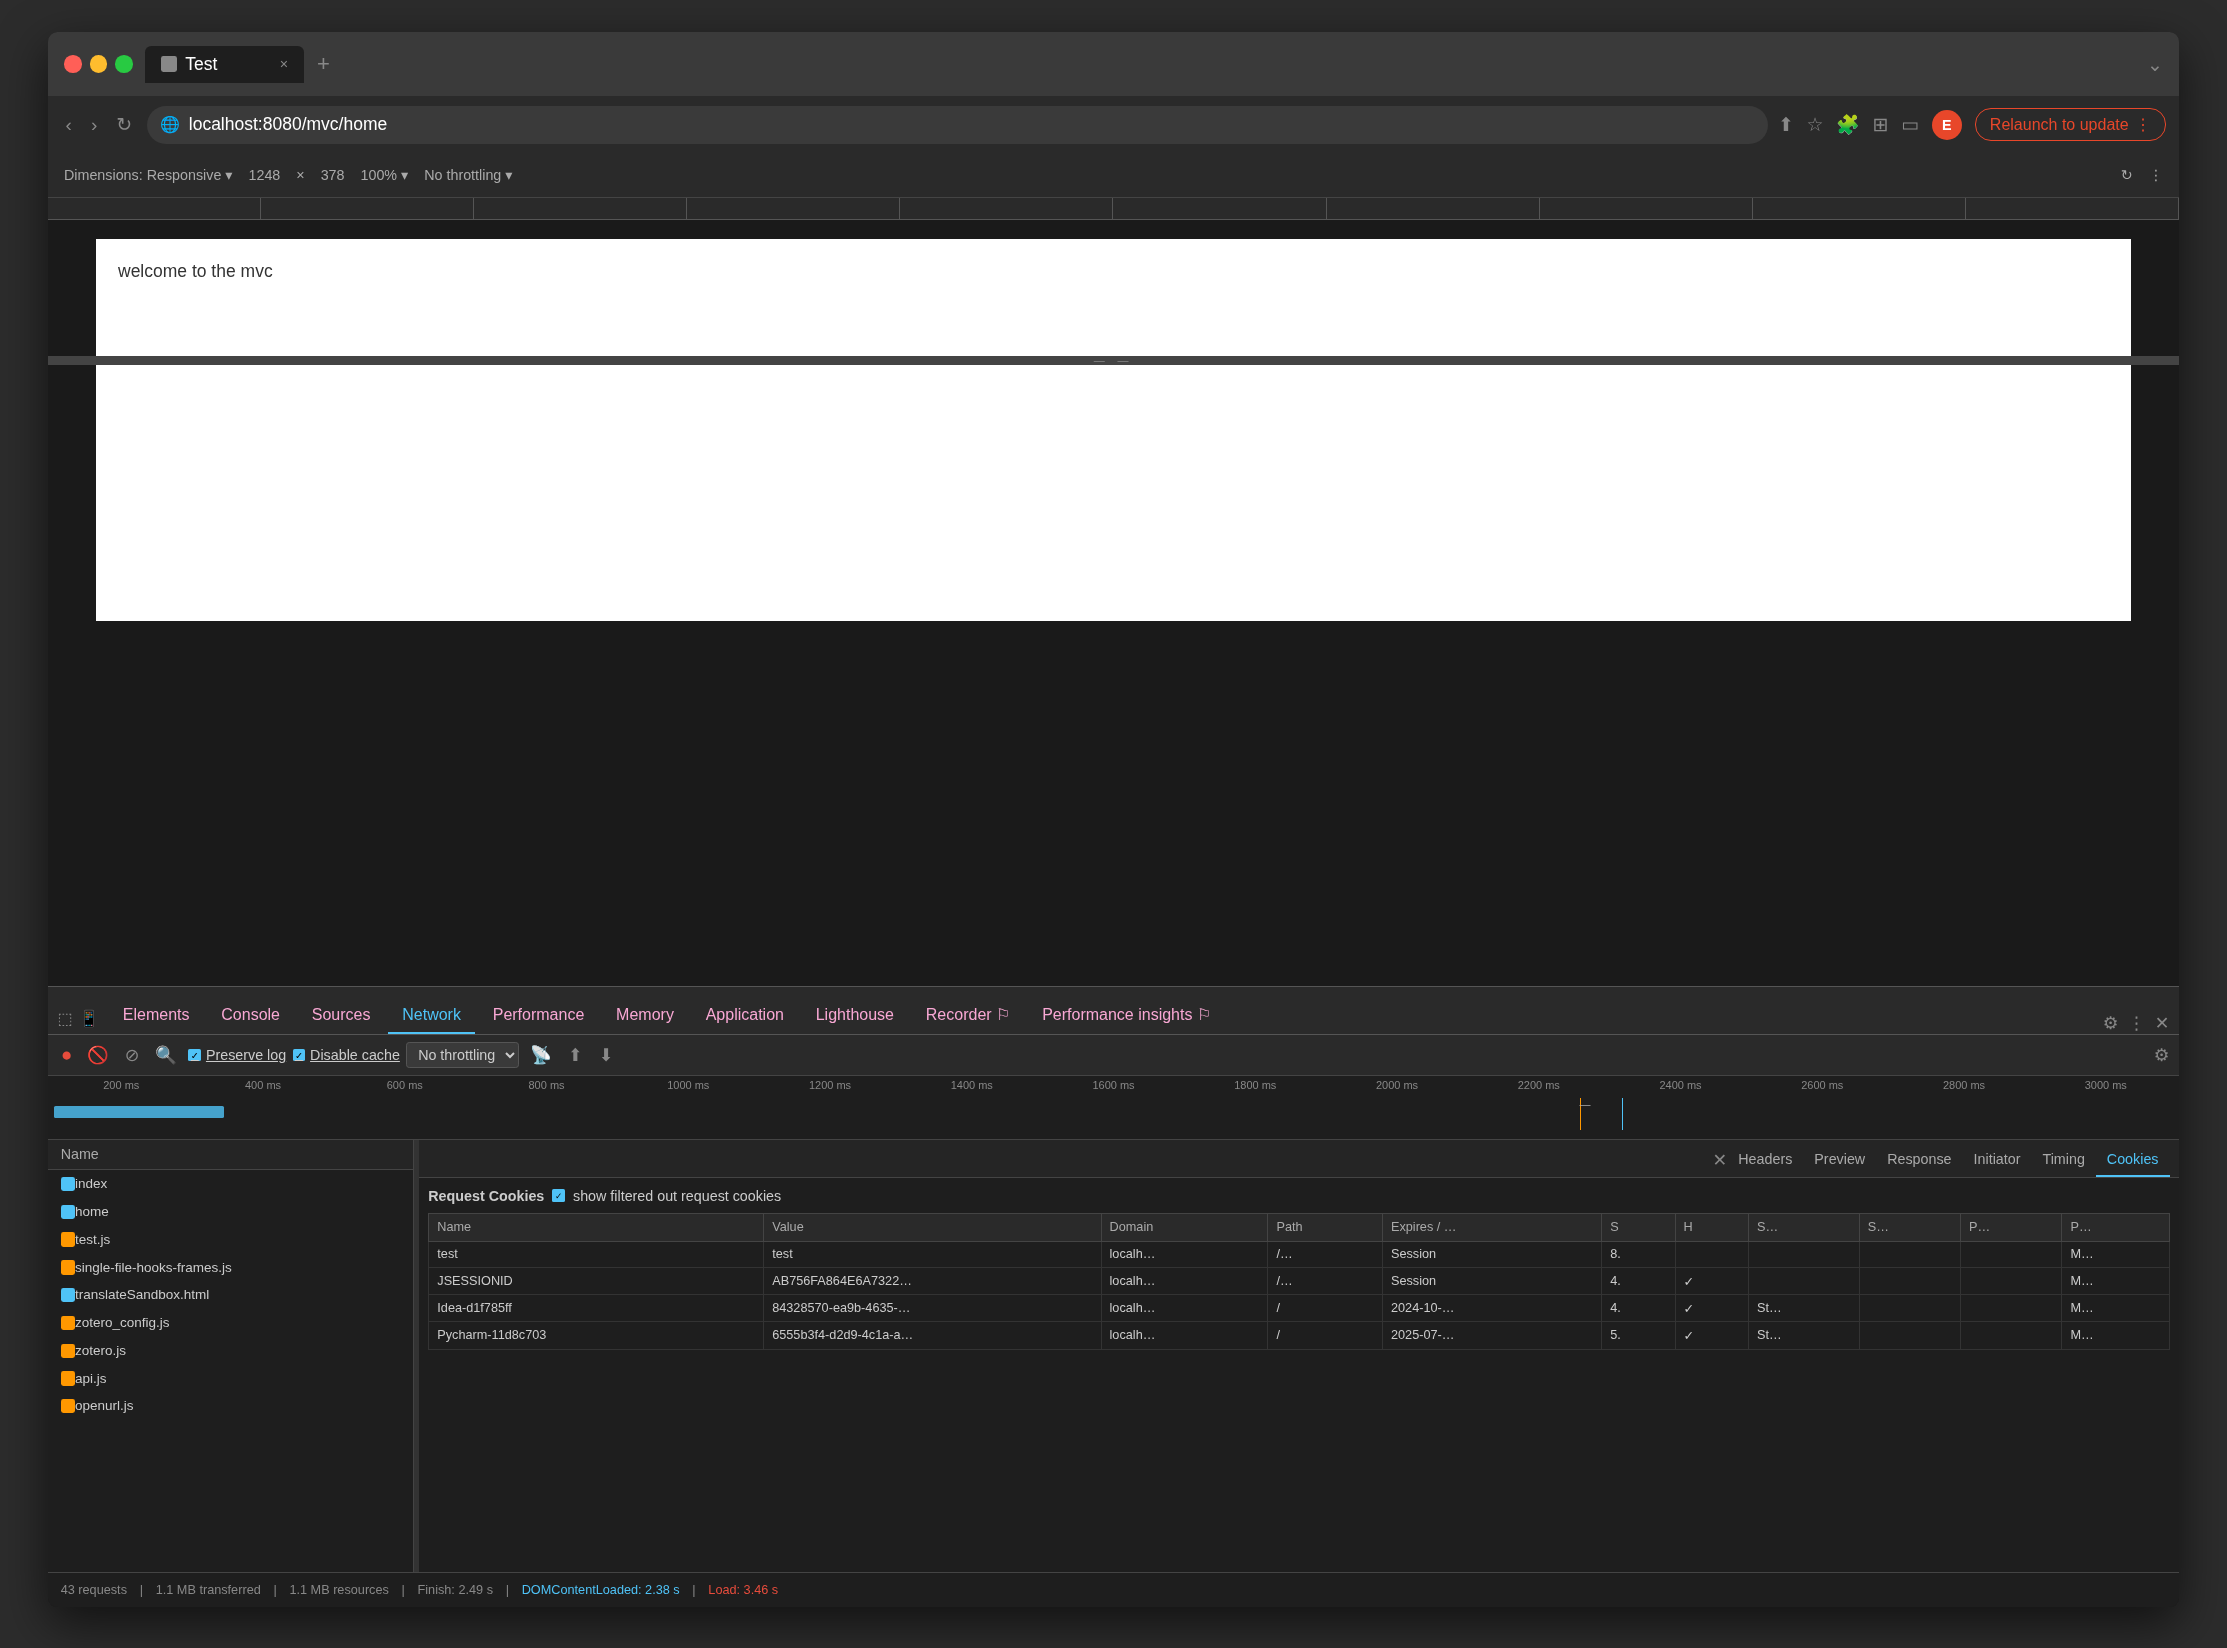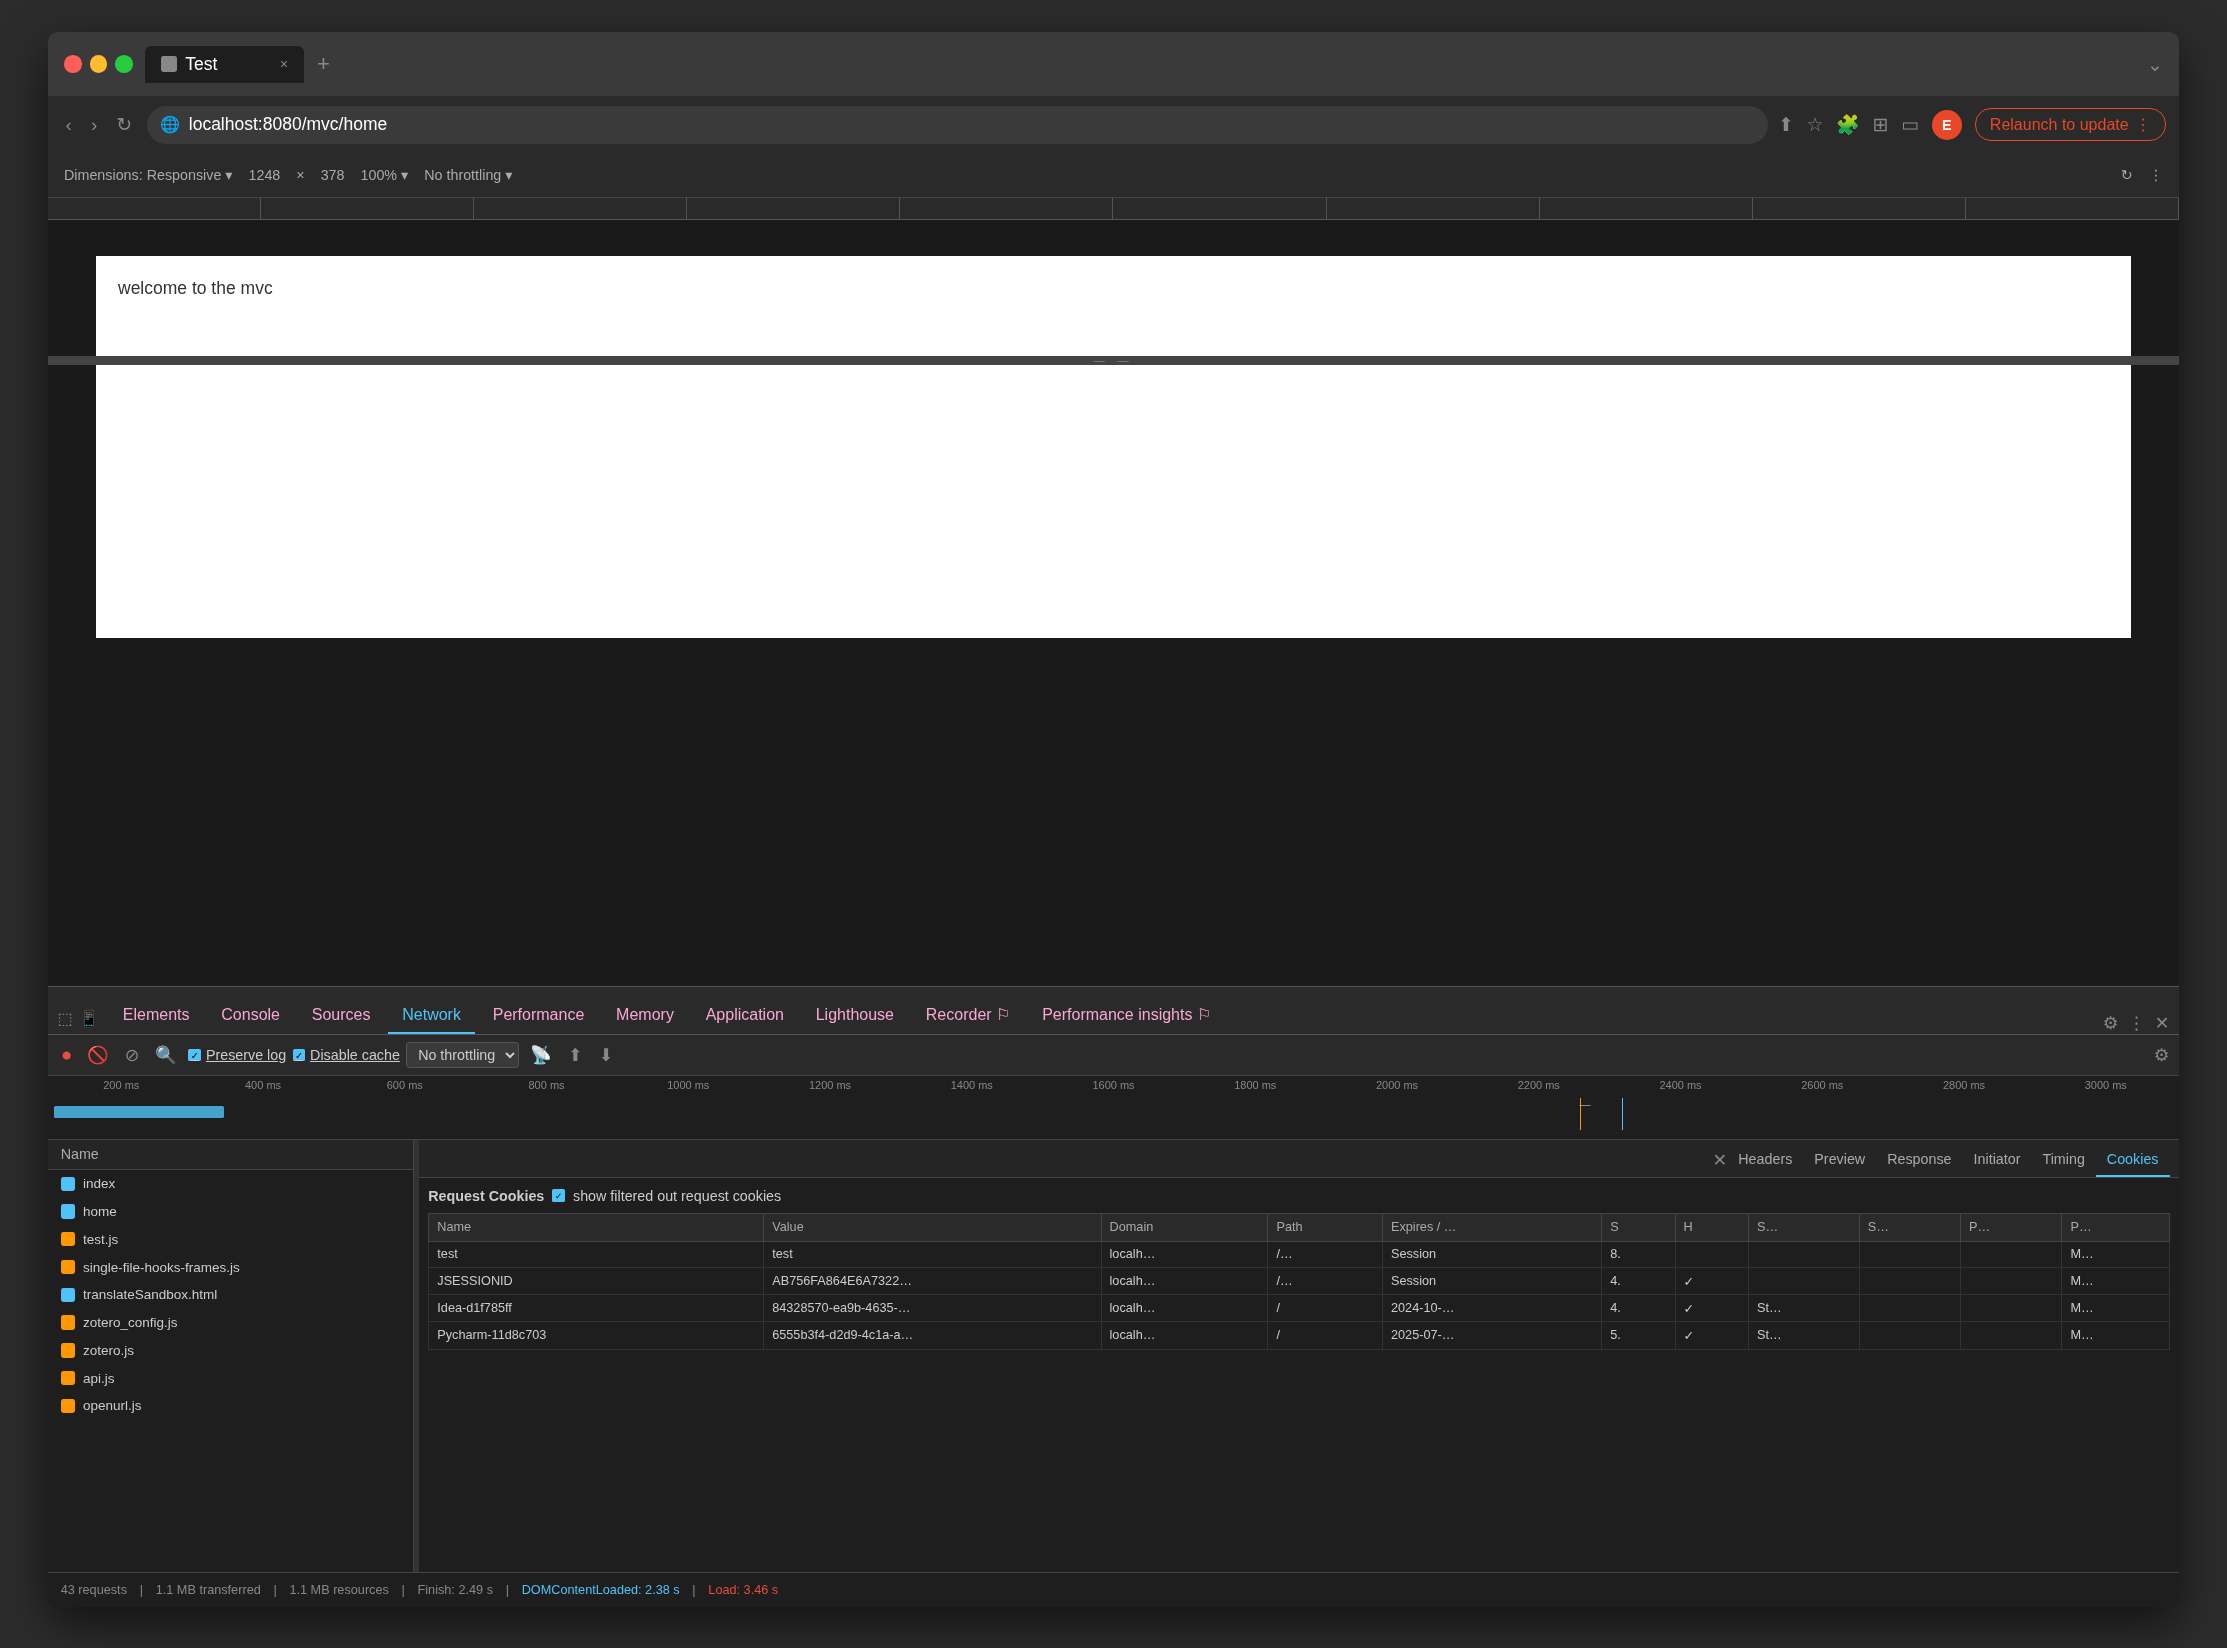--- a/index.html
+++ b/index.html
@@ -116,21 +116,21 @@
 
     
     .viewport {
       background: #1a1a1a;
       flex: 1;
       position: relative;
       overflow: hidden;
     }
     .page-content {
       background: white;
-      margin: 36px 48px;
+      margin: 19px 48px;
       padding: 22px;
       min-height: 382px;
       font-size: 17.5px;
       color: #333;
     }
 
     
     .devtools {
       background: #1e1e1e;
       height: 621px;
@@ -225,24 +225,23 @@
       border-right: 0.8px solid #444;
     }
     .file-list-header {
       padding: 6.4px 12.7px;
       color: #aaa;
       font-size: 14.3px;
       border-bottom: 0.8px solid #444;
       background: #252525;
     }
     .file-item {
-      display: flex; align-items: center;
+      display: flex; align-items: flex-end;
       padding: 6.4px 12.7px;
       color: #ccc; font-size: 13.5px;
-      gap: 8px;
       cursor: pointer;
     }
     .file-icon { width: 14.3px; height: 14.3px; border-radius: 2.4px; flex-shrink: 0; }
     .file-icon.blue { background: #4fc3f7; }
     .file-icon.orange { background: #ff9800; }
 
     
     .status-bar {
       background: #1e1e1e;
       height: 35px;

